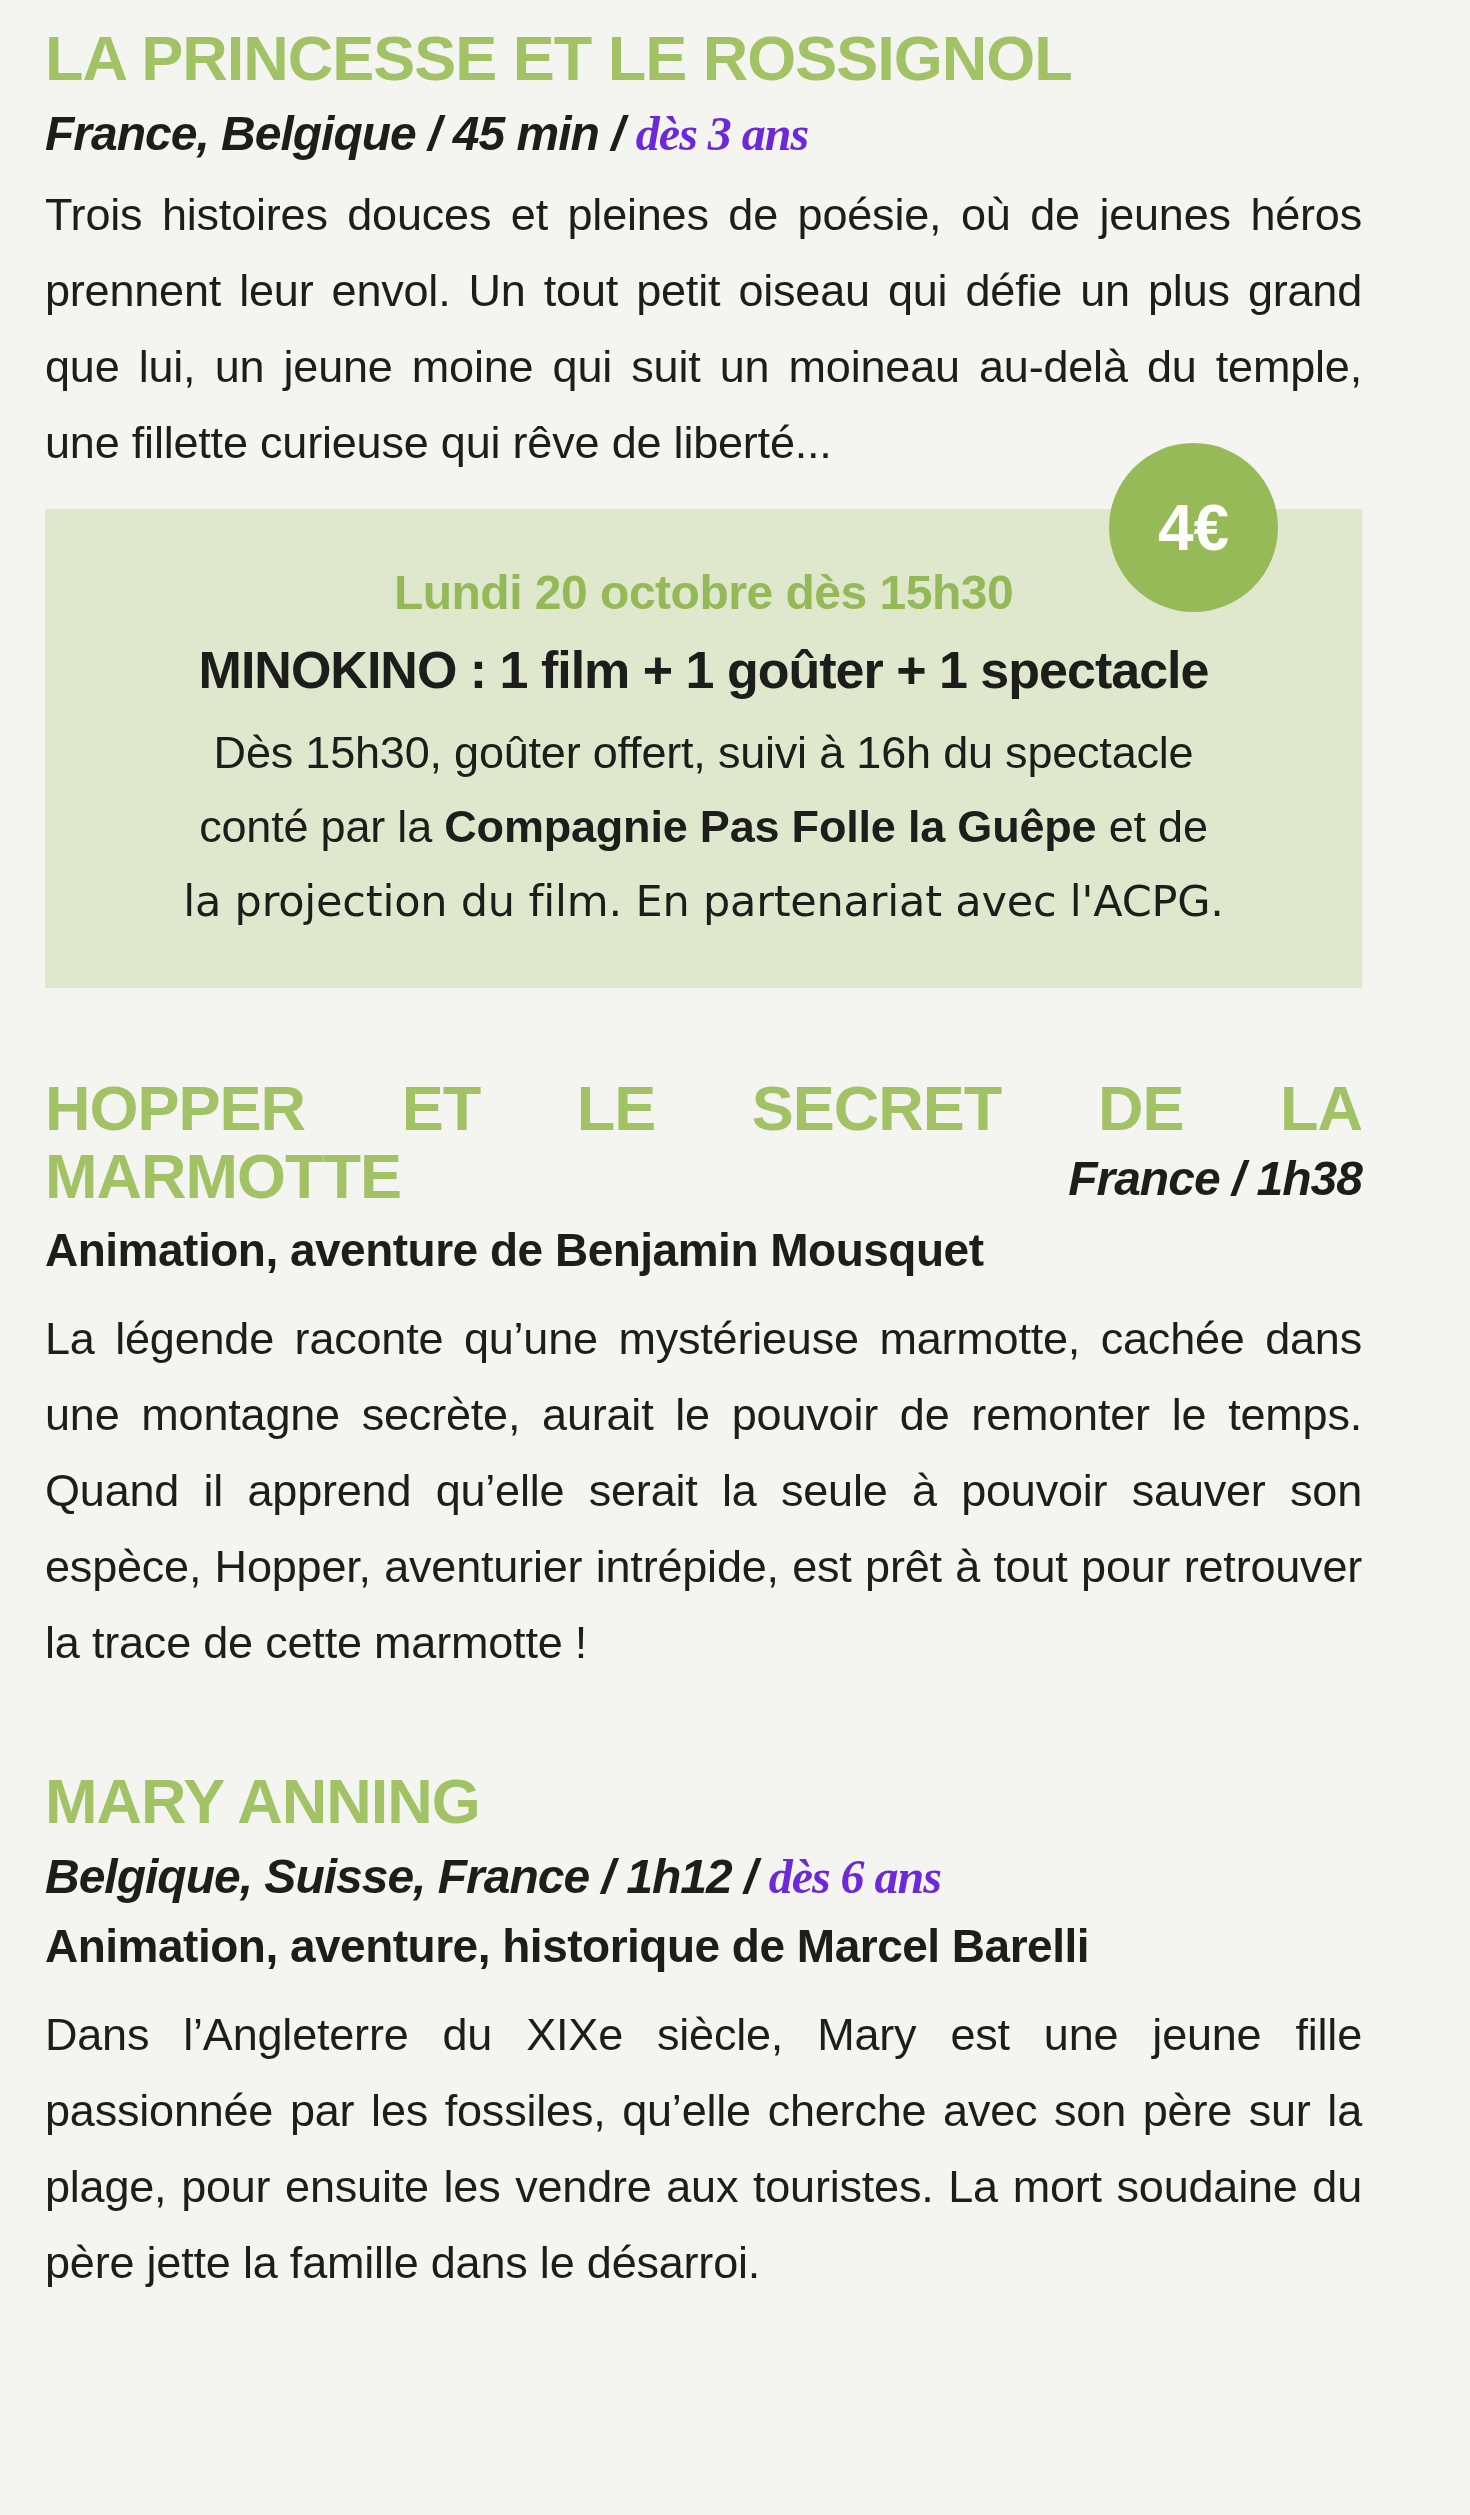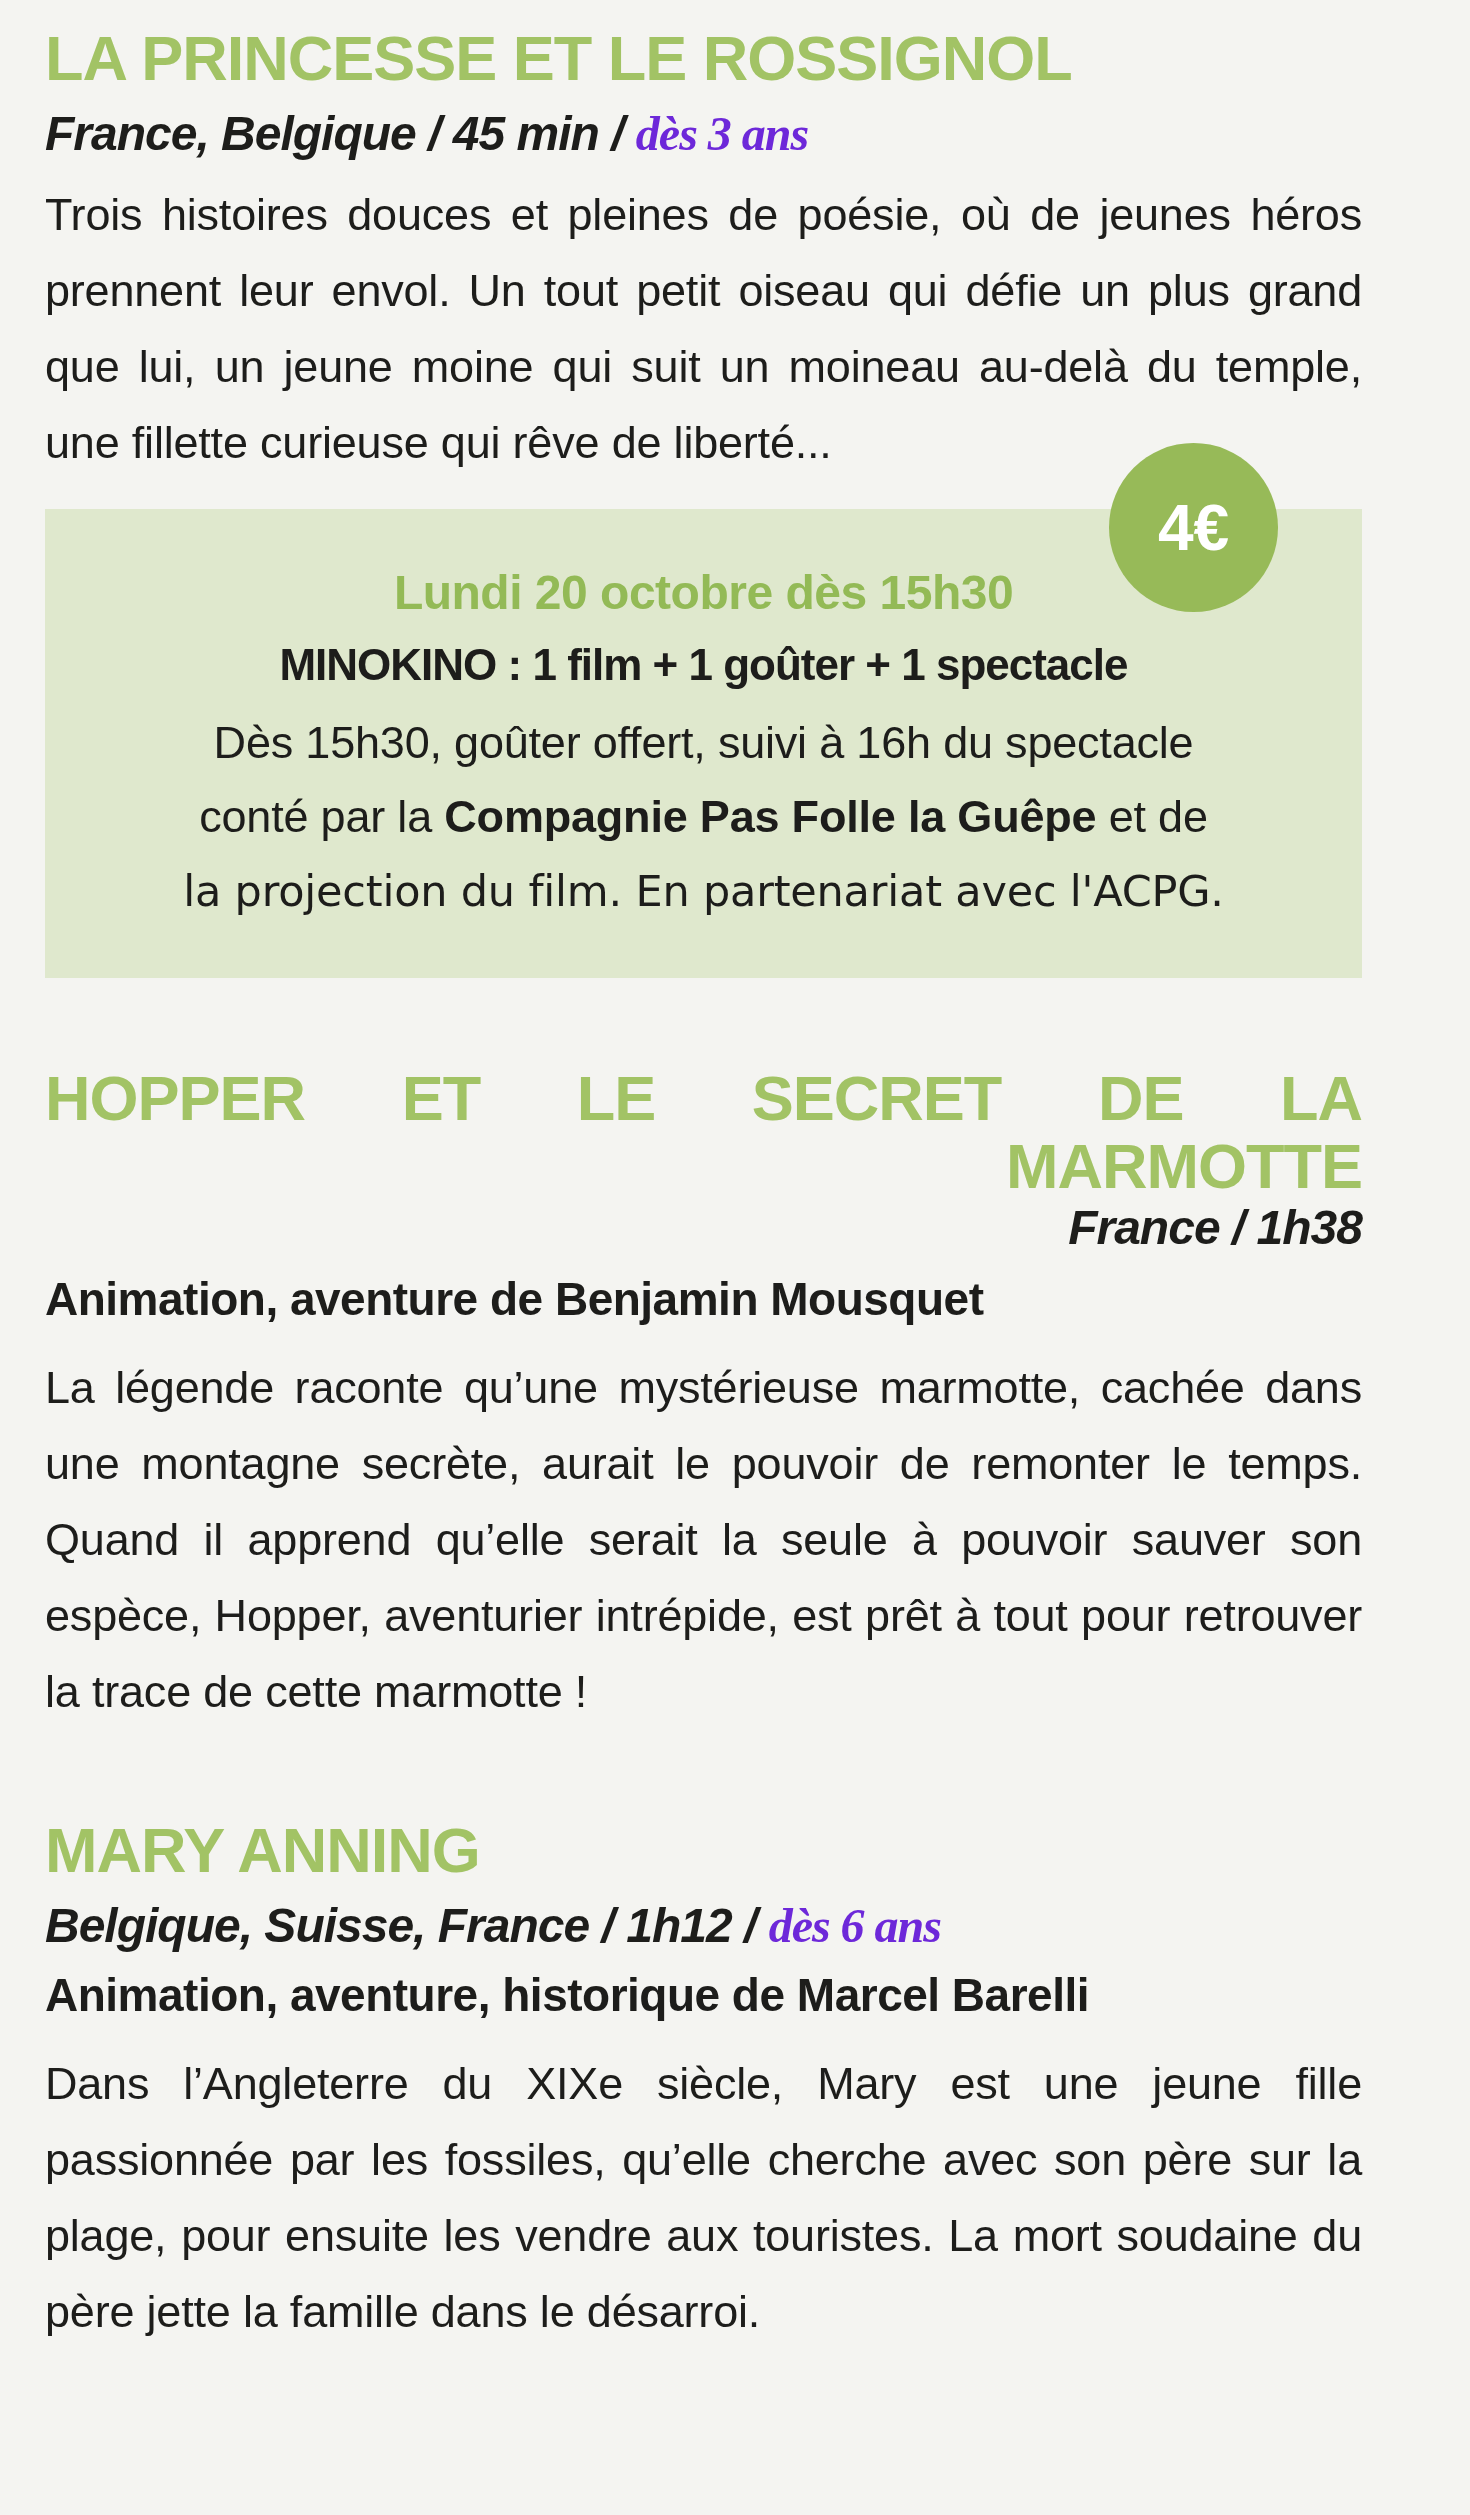--- a/index.html
+++ b/index.html
@@ -32,21 +32,20 @@
   .film-title.justified-line {
     display: flex;
     justify-content: space-between;
     margin-bottom: 0;
   }
   .title-line2 {
     display: flex;
     justify-content: space-between;
     align-items: flex-end;
     margin: 0 0 14px 0;
-    flex-direction: column;
   }
   .meta-line {
     margin: 0 0 16px 0;
     font-size: 48px;
     font-style: italic;
     font-weight: 700;
     line-height: 1.15;
     letter-spacing: -1px;
   }
   .meta-line .age {
@@ -108,21 +107,21 @@
     margin: 0 0 20px 0;
     text-align: center;
     color: #93ba56;
     font-size: 48px;
     font-weight: 700;
     letter-spacing: -0.5px;
   }
   .event-headline {
     margin: 0 0 16px 0;
     text-align: center;
-    font-size: 44px;
+    font-size: 52px;
     font-weight: 700;
     letter-spacing: -1px;
   }
   .event-line {
     margin: 0;
     text-align: center;
     font-size: 45px;
     line-height: 74px;
     letter-spacing: -0.2px;
   }

